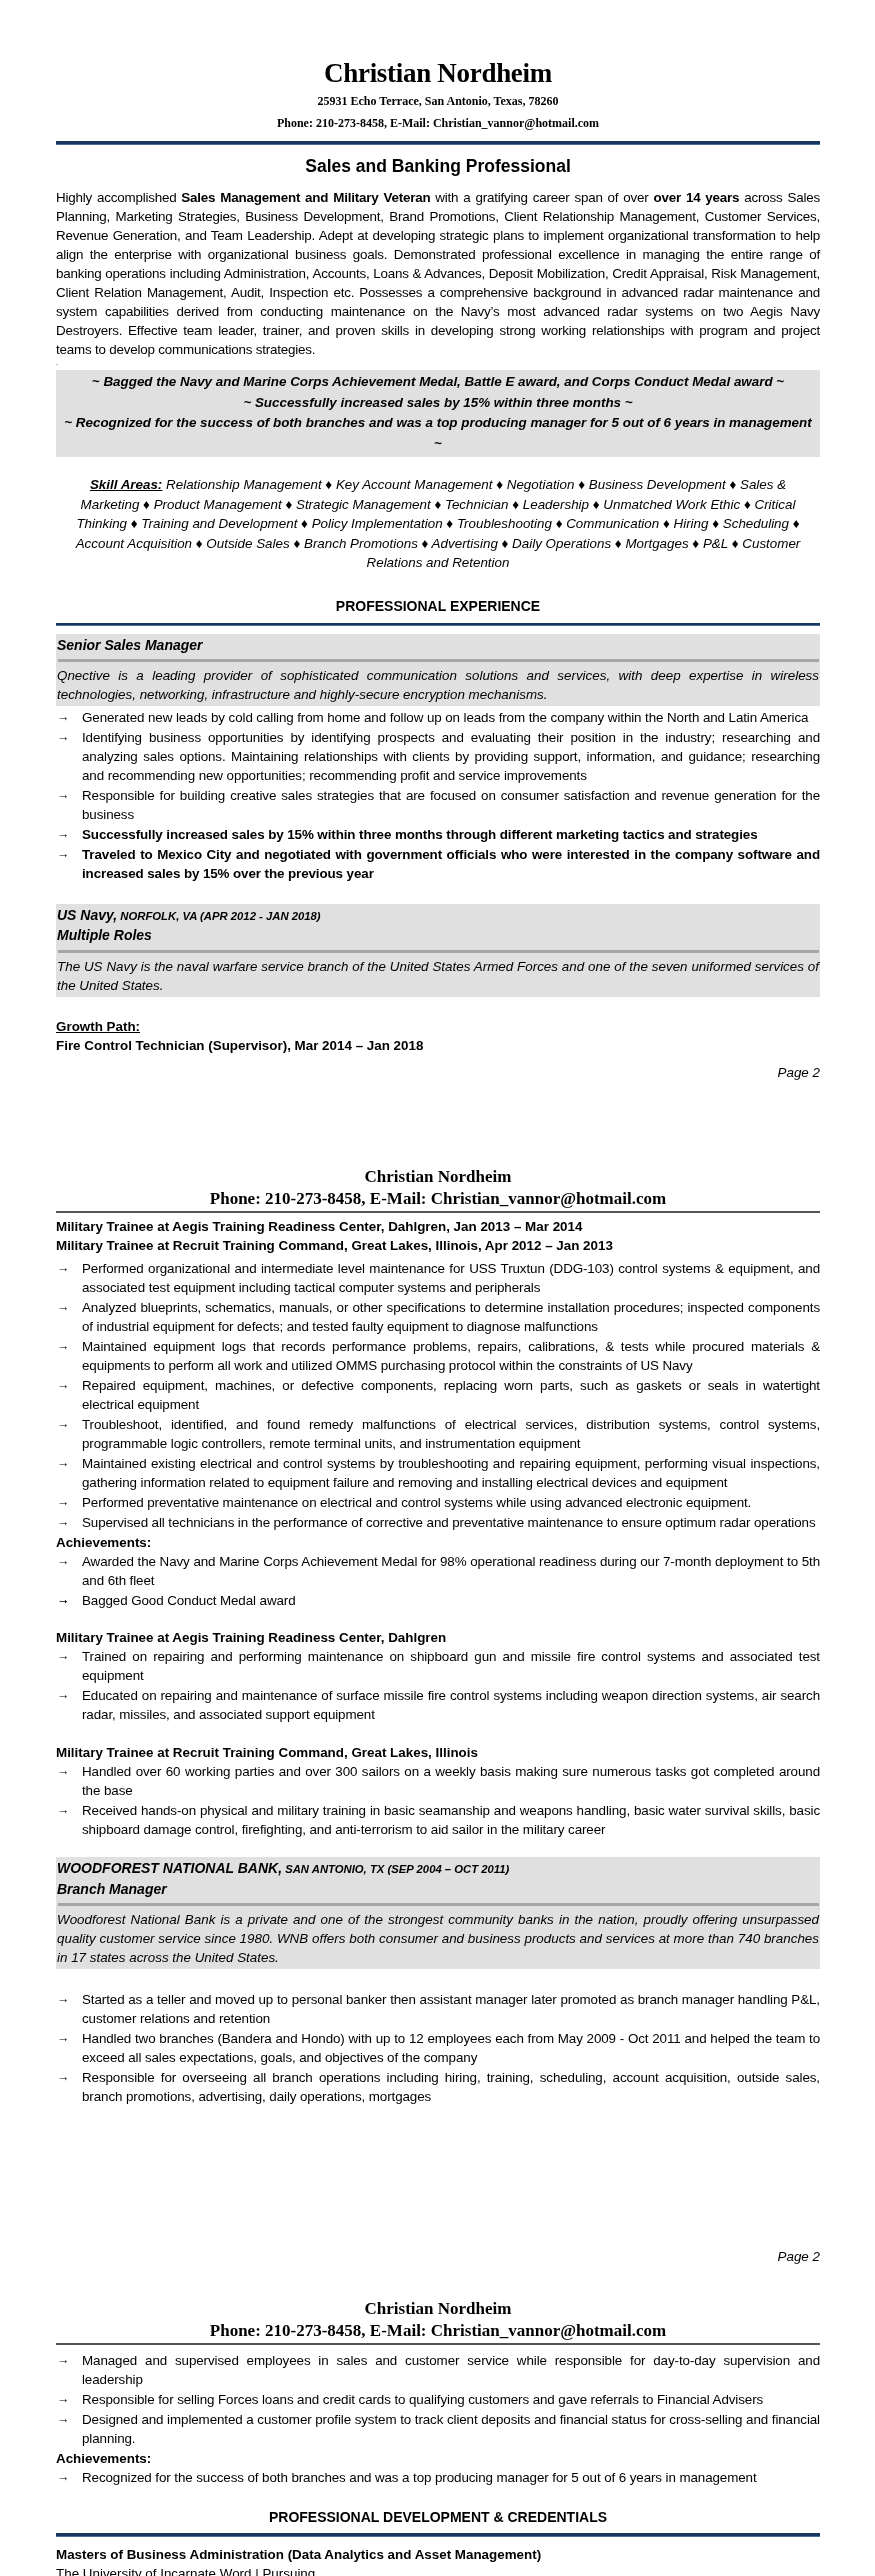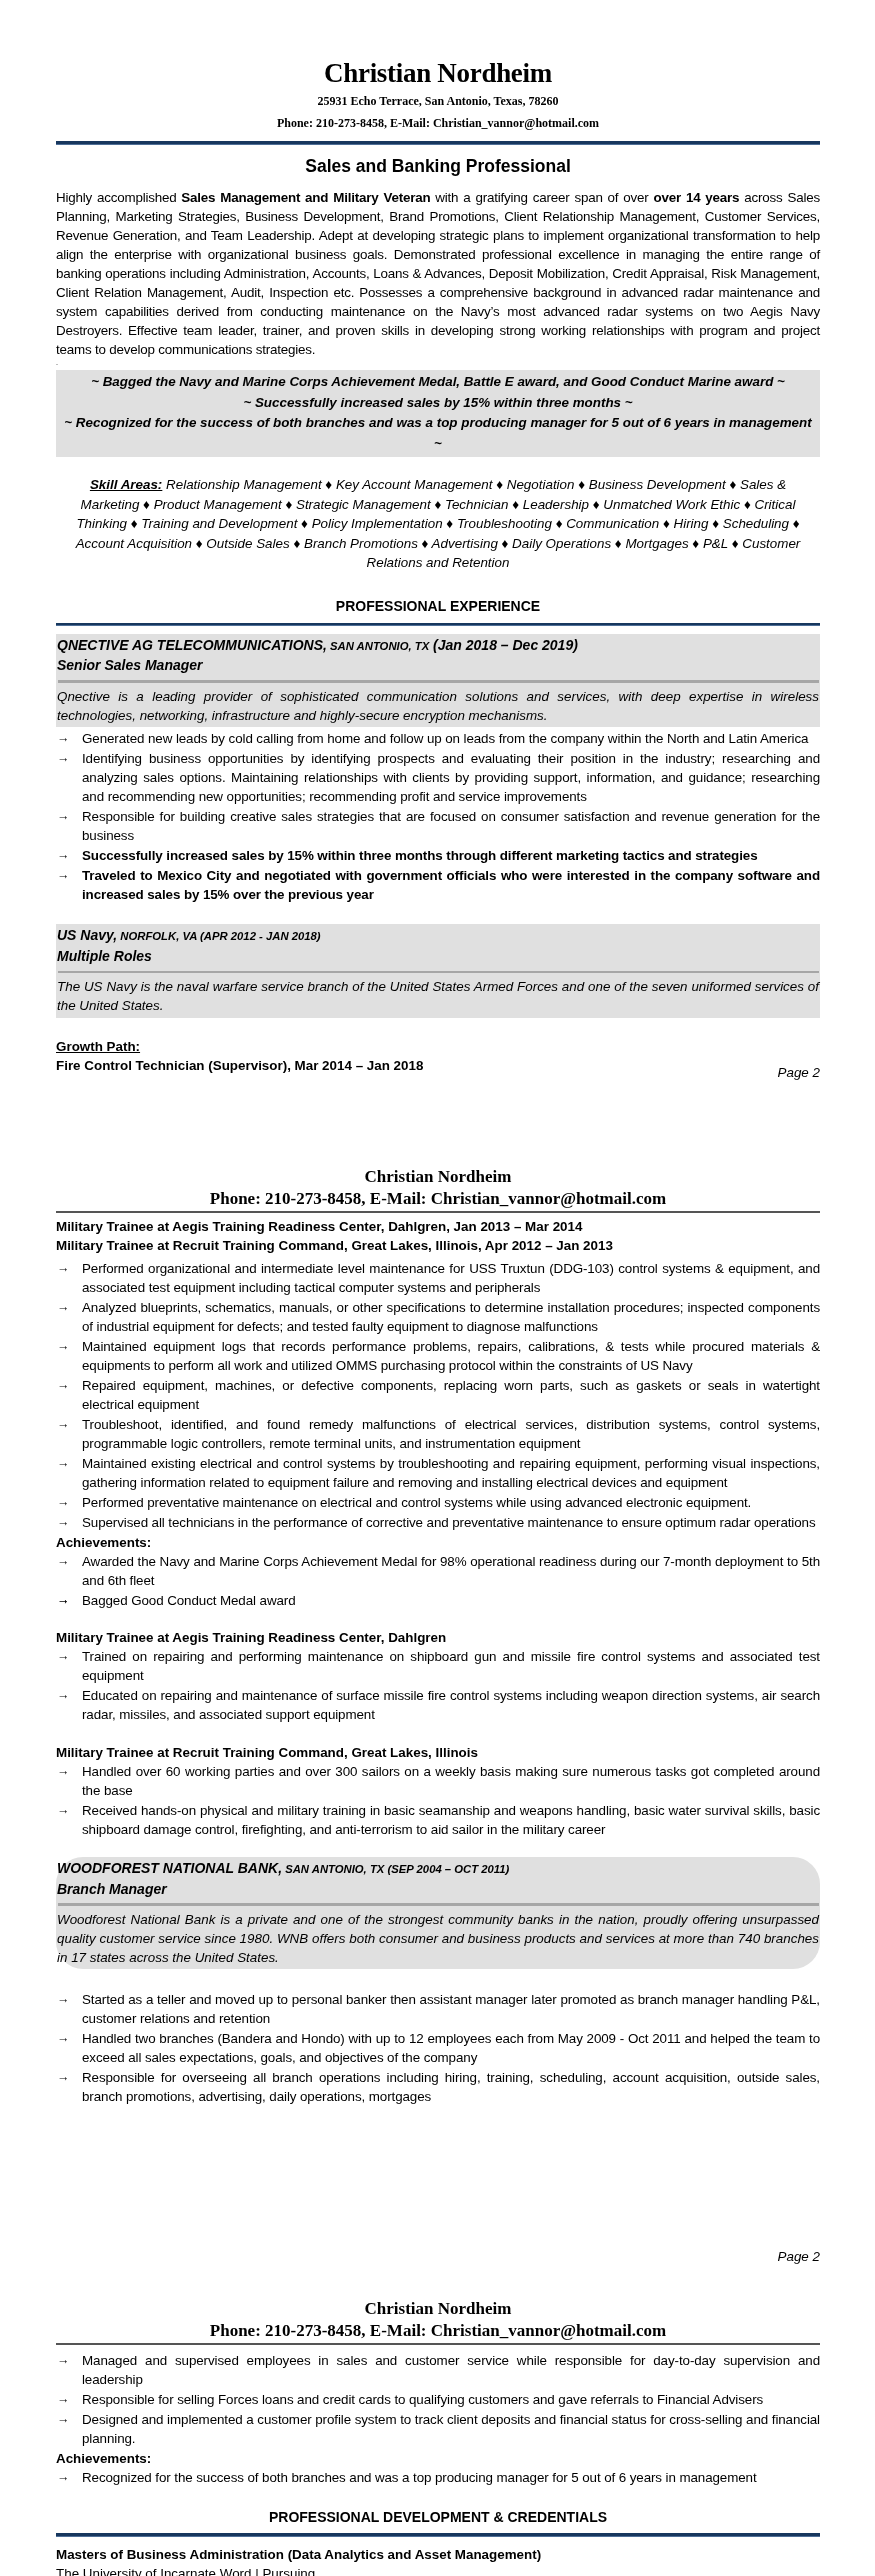--- a/index.html
+++ b/index.html
@@ -43,32 +43,31 @@
     <div class="addr" style="margin-top:2.1px;">25931 Echo Terrace, San Antonio, Texas, 78260</div>
     <div class="addr">Phone: 210-273-8458, E-Mail: Christian_vannor@hotmail.com</div>
     <div class="rule-navy" style="margin-top:7.2px;"></div>
 
     <div class="title" style="margin-top:10.3px;">Sales and Banking Professional</div>
 
     <p class="summary" style="margin-top:9.3px;"><span>Highly accomplished </span><b>Sales Management and Military Veteran</b><span> with a gratifying career span of over </span><b>over 14 years</b><span> across Sales Planning, Marketing Strategies, Business Development, Brand Promotions, Client Relationship Management, Customer Services, Revenue Generation, and Team Leadership. Adept at developing strategic plans to implement organizational transformation to help align the enterprise with organizational business goals. Demonstrated professional excellence in managing the entire range of banking operations including Administration, Accounts, Loans &amp; Advances, Deposit Mobilization, Credit Appraisal, Risk Management, Client Relation Management, Audit, Inspection etc. Possesses a comprehensive background in advanced radar maintenance and system capabilities derived from conducting maintenance on the Navy’s most advanced radar systems on two Aegis Navy Destroyers. Effective team leader, trainer, and proven skills in developing strong working relationships with program and project teams to develop communications strategies.</span></p>
     <div style="font-size:7.2px;line-height:8.2px;">.</div>
 
     <div class="awards" style="margin-top:3.1px;">
-      <div>~ Bagged the Navy and Marine Corps Achievement Medal, Battle E award, and Good Conduct Marine award ~</div>
+      <div>~ Bagged the Navy and Marine Corps Achievement Medal, Battle E award, and Corps Conduct Medal award ~</div>
       <div>~ Successfully increased sales by 15% within three months ~</div>
       <div>~ Recognized for the success of both branches and was a top producing manager for 5 out of 6 years in management ~</div>
     </div>
 
     <p class="skills" style="margin-top:18.5px;"><span class="lbl">Skill Areas:</span><span> Relationship Management ♦ Key Account Management ♦ Negotiation ♦ Business Development ♦ Sales &amp; Marketing ♦ Product Management ♦ Strategic Management ♦ Technician ♦ Leadership ♦ Unmatched Work Ethic ♦ Critical Thinking ♦ Training and Development ♦ Policy Implementation ♦ Troubleshooting ♦ Communication ♦ Hiring ♦ Scheduling ♦ Account Acquisition ♦ Outside Sales ♦ Branch Promotions ♦ Advertising ♦ Daily Operations ♦ Mortgages ♦ P&amp;L ♦ Customer Relations and Retention</span></p>
 
     <div class="section-head" style="margin-top:23px;">PROFESSIONAL EXPERIENCE</div>
     <div class="rule-navy" style="margin-top:6.2px;"></div>
 
     <div class="job-box" style="margin-top:7.2px;">
-      <div class="job-co"><span>QNECTIVE AG TELECOMMUNICATIONS,</span><span class="sc"> San Antonio, TX</span><span> (Jan 2018 – Dec 2019)</span></div>
       <div class="job-role">Senior Sales Manager</div>
       <div class="job-divider"></div>
       <div class="job-desc">Qnective is a leading provider of sophisticated communication solutions and services, with deep expertise in wireless technologies, networking, infrastructure and highly-secure encryption mechanisms.</div>
     </div>
     <ul class="bul" style="margin-top:2.1px;">
       <li><span class="arr">→</span><span>Generated new leads by cold calling from home and follow up on leads from the company within the North and Latin America</span></li>
       <li><span class="arr">→</span><span>Identifying business opportunities by identifying prospects and evaluating their position in the industry; researching and analyzing sales options. Maintaining relationships with clients by providing support, information, and guidance; researching and recommending new opportunities; recommending profit and service improvements</span></li>
       <li><span class="arr">→</span><span>Responsible for building creative sales strategies that are focused on consumer satisfaction and revenue generation for the business</span></li>
       <li class="b"><span class="arr">→</span><span>Successfully increased sales by 15% within three months through different marketing tactics and strategies</span></li>
       <li class="b"><span class="arr">→</span><span>Traveled to Mexico City and negotiated with government officials who were interested in the company software and increased sales by 15% over the previous year</span></li>
@@ -119,21 +118,21 @@
       <li><span class="arr">→</span><span>Trained on repairing and performing maintenance on shipboard gun and missile fire control systems and associated test equipment</span></li>
       <li><span class="arr">→</span><span>Educated on repairing and maintenance of surface missile fire control systems including weapon direction systems, air search radar, missiles, and associated support equipment</span></li>
     </ul>
 
     <div class="bold-line" style="margin-top:18.5px;">Military Trainee at Recruit Training Command, Great Lakes, Illinois</div>
     <ul class="bul">
       <li><span class="arr">→</span><span>Handled over 60 working parties and over 300 sailors on a weekly basis making sure numerous tasks got completed around the base</span></li>
       <li><span class="arr">→</span><span>Received hands-on physical and military training in basic seamanship and weapons handling, basic water survival skills, basic shipboard damage control, firefighting, and anti-terrorism to aid sailor in the military career</span></li>
     </ul>
 
-    <div class="job-box" style="margin-top:18.5px;border-radius:27px;">
+    <div class="job-box" style="margin-top:18.5px;">
       <div class="job-co"><span>WOODFOREST NATIONAL BANK,</span><span class="sc"> San Antonio, TX</span><span class="sc"> (Sep 2004 – Oct 2011)</span></div>
       <div class="job-role">Branch Manager</div>
       <div class="job-divider"></div>
       <div class="job-desc">Woodforest National Bank is a private and one of the strongest community banks in the nation, proudly offering unsurpassed quality customer service since 1980. WNB offers both consumer and business products and services at more than 740 branches in 17 states across the United States.</div>
     </div>
     <ul class="bul" style="margin-top:20.6px;">
       <li><span class="arr">→</span><span>Started as a teller and moved up to personal banker then assistant manager later promoted as branch manager handling P&amp;L, customer relations and retention</span></li>
       <li><span class="arr">→</span><span>Handled two branches (Bandera and Hondo) with up to 12 employees each from May 2009 - Oct 2011 and helped the team to exceed all sales expectations, goals, and objectives of the company</span></li>
       <li><span class="arr">→</span><span>Responsible for overseeing all branch operations including hiring, training, scheduling, account acquisition, outside sales, branch promotions, advertising,  daily operations, mortgages</span></li>
     </ul>

